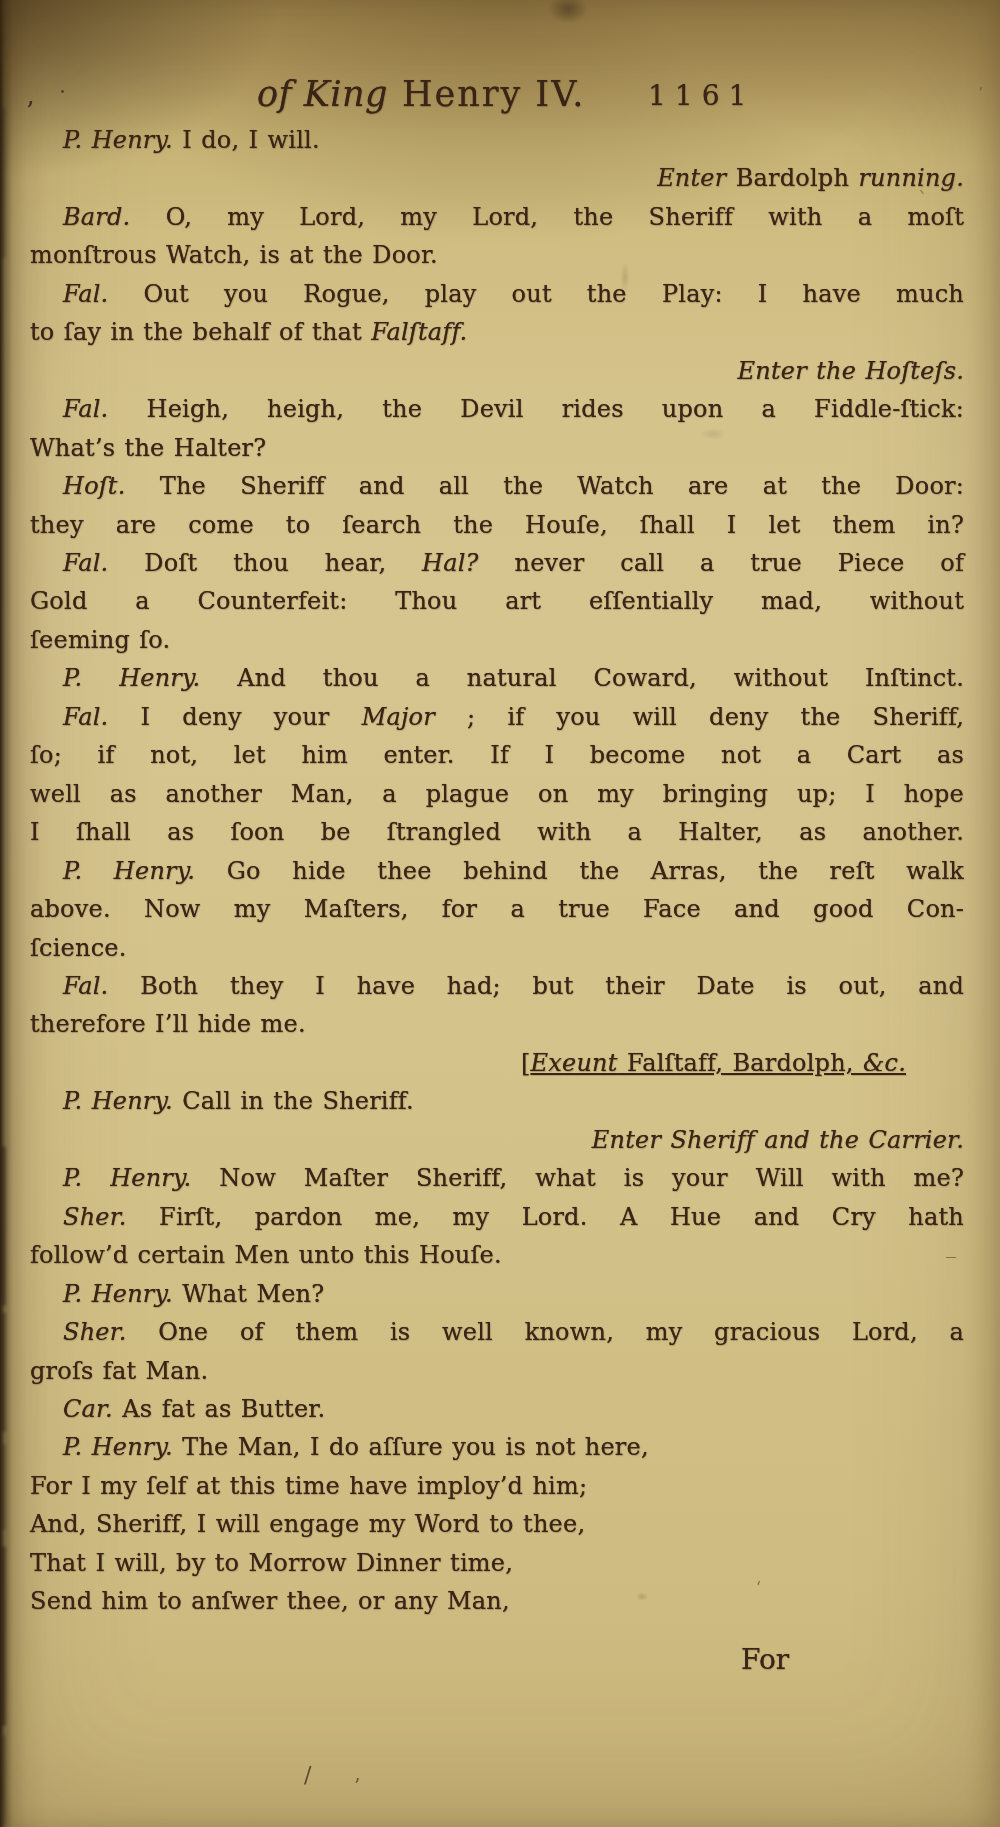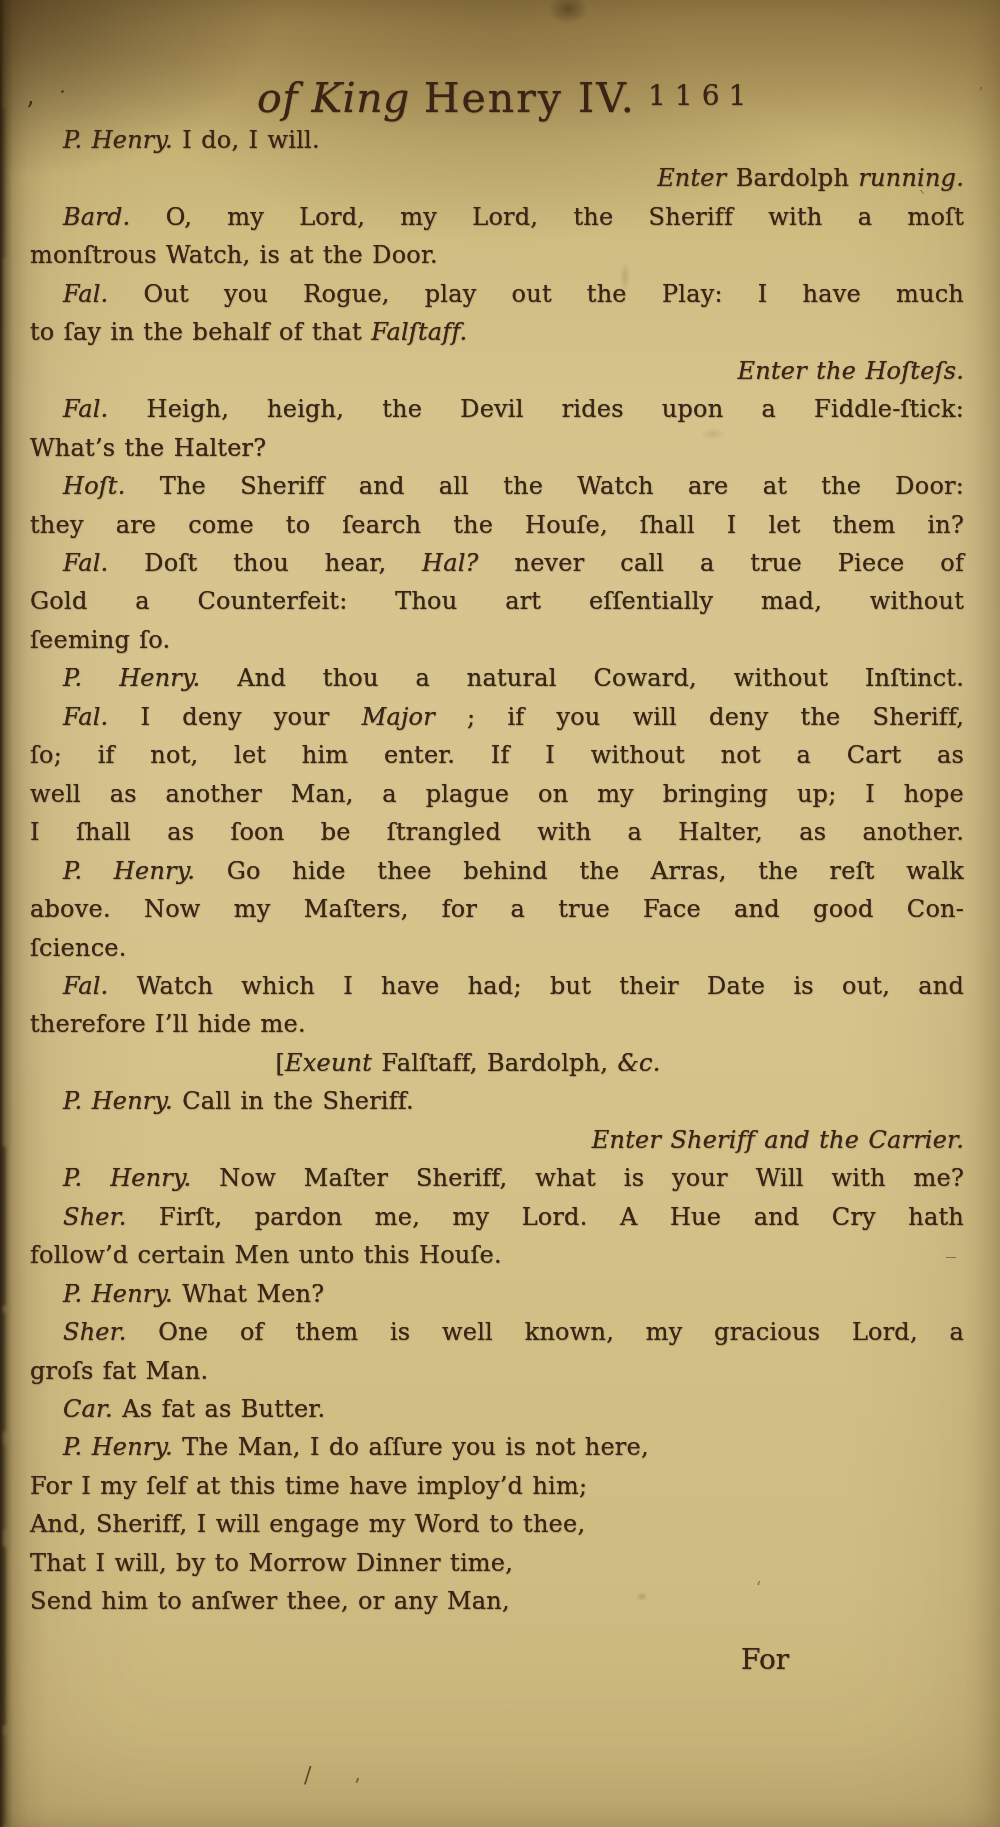--- a/index.html
+++ b/index.html
@@ -11,32 +11,32 @@
       radial-gradient(55% 18% at 50% 0%, rgba(105,82,40,0.42), rgba(0,0,0,0) 75%),
       radial-gradient(40% 14% at 0% 0%, rgba(47,33,14,0.60), rgba(0,0,0,0) 70%),
       radial-gradient(45% 12% at 100% 0%, rgba(110,88,45,0.40), rgba(0,0,0,0) 75%),
       linear-gradient(90deg, rgba(22,14,6,0.92) 0px, rgba(64,47,24,0.55) 5px, rgba(110,87,48,0.28) 13px, rgba(135,110,65,0.12) 28px, rgba(0,0,0,0) 48px),
       linear-gradient(270deg, rgba(139,113,66,0.22) 0px, rgba(0,0,0,0) 36px),
       linear-gradient(180deg, #a58d53 0%, #b49b60 3%, #c6b274 7.5%, #cfbd82 13%, #d4c38b 22%, #d6c58f 34%, #d4c38b 55%, #d1c086 72%, #cebc82 86%, #c9b67b 95%, #c5b176 100%);
     box-shadow: inset 0 0 140px rgba(92,70,34,0.28), inset 0 0 22px rgba(70,50,22,0.22);
   }
   .ink{ text-shadow:0 0 0.7px rgba(58,36,22,0.75), 0.6px 0.9px 1px rgba(58,36,22,0.22); }
   .header{position:absolute;top:74px;left:0;width:100%;}
-  .h-title{position:absolute;left:257px;top:0;font-size:41px;white-space:nowrap;}
+  .h-title{position:absolute;left:257px;top:0;font-size:35px;white-space:nowrap;}
   .h-it{font-style:italic;letter-spacing:0.5px;}
   .h-ro{margin-left:14px;letter-spacing:2px;}
   .h-pageno{position:absolute;left:648px;top:5px;font-size:28px;letter-spacing:9px;}
   .textblock{
     position:absolute;left:30px;top:121px;width:934px;
     font-size:24px;line-height:38.45px;letter-spacing:0.2px;word-spacing:1.5px;
   }
   .line{white-space:normal;}
   .line.indent{padding-left:33px;}
   .line.center{text-align:right;}
-  .line.right{text-align:center;padding-right:58px;}
+  .line.right{text-align:right;padding-right:58px;text-decoration:underline;}
   .line.just{text-align:justify;text-align-last:justify;}
   em.it{font-style:italic;}
   .catchword{position:absolute;left:741px;top:1643px;font-size:28px;}
   .mark{position:absolute;color:var(--ink,#3a2416);line-height:1;}
   .blob{position:absolute;border-radius:50%;
     background:radial-gradient(closest-side, rgba(40,26,12,0.85), rgba(40,26,12,0));}
   .streak{position:absolute;left:1px;width:5px;background:rgba(25,16,8,0.8);
     filter:blur(1.5px);border-radius:3px;}
 </style>
 </head>
@@ -60,27 +60,27 @@
       <div class="line center"><em class="it">Enter the Hoſteſs.</em></div>
       <div class="line indent just"><em class="it">Fal.</em><span class="ro"> Heigh, heigh, the Devil rides upon a Fiddle-ſtick:</span></div>
       <div class="line flush"><span class="ro">What’s the Halter?</span></div>
       <div class="line indent just"><em class="it">Hoſt.</em><span class="ro"> The Sheriff and all the Watch are at the Door:</span></div>
       <div class="line flush just"><span class="ro">they are come to ſearch the Houſe, ſhall I let them in?</span></div>
       <div class="line indent just"><em class="it">Fal.</em><span class="ro"> Doſt thou hear, </span><em class="it">Hal?</em><span class="ro"> never call a true Piece of</span></div>
       <div class="line flush just"><span class="ro">Gold a Counterfeit: Thou art eſſentially mad, without</span></div>
       <div class="line flush"><span class="ro">ſeeming ſo.</span></div>
       <div class="line indent just"><em class="it">P. Henry.</em><span class="ro"> And thou a natural Coward, without Inſtinct.</span></div>
       <div class="line indent just"><em class="it">Fal.</em><span class="ro"> I deny your </span><em class="it">Major</em><span class="ro"> ; if you will deny the Sheriff,</span></div>
-      <div class="line flush just"><span class="ro">ſo; if not, let him enter. If I without not a Cart as</span></div>
+      <div class="line flush just"><span class="ro">ſo; if not, let him enter. If I become not a Cart as</span></div>
       <div class="line flush just"><span class="ro">well as another Man, a plague on my bringing up; I hope</span></div>
       <div class="line flush just"><span class="ro">I ſhall as ſoon be ſtrangled with a Halter, as another.</span></div>
       <div class="line indent just"><em class="it">P. Henry.</em><span class="ro"> Go hide thee behind the Arras, the reſt walk</span></div>
       <div class="line flush just"><span class="ro">above. Now my Maſters, for a true Face and good Con-</span></div>
       <div class="line flush"><span class="ro">ſcience.</span></div>
-      <div class="line indent just"><em class="it">Fal.</em><span class="ro"> Watch which I have had; but their Date is out, and</span></div>
+      <div class="line indent just"><em class="it">Fal.</em><span class="ro"> Both they I have had; but their Date is out, and</span></div>
       <div class="line flush"><span class="ro">therefore I’ll hide me.</span></div>
       <div class="line right"><span class="ro">[</span><em class="it">Exeunt</em><span class="ro"> Falſtaff, Bardolph, </span><em class="it">&amp;c.</em></div>
       <div class="line indent"><em class="it">P. Henry.</em><span class="ro"> Call in the Sheriff.</span></div>
       <div class="line center"><em class="it">Enter Sheriff and the Carrier.</em></div>
       <div class="line indent just"><em class="it">P. Henry.</em><span class="ro"> Now Maſter Sheriff, what is your Will with me?</span></div>
       <div class="line indent just"><em class="it">Sher.</em><span class="ro"> Firſt, pardon me, my Lord. A Hue and Cry hath</span></div>
       <div class="line flush"><span class="ro">follow’d certain Men unto this Houſe.</span></div>
       <div class="line indent"><em class="it">P. Henry.</em><span class="ro"> What Men?</span></div>
       <div class="line indent just"><em class="it">Sher.</em><span class="ro"> One of them is well known, my gracious Lord, a</span></div>
       <div class="line flush"><span class="ro">groſs fat Man.</span></div>

